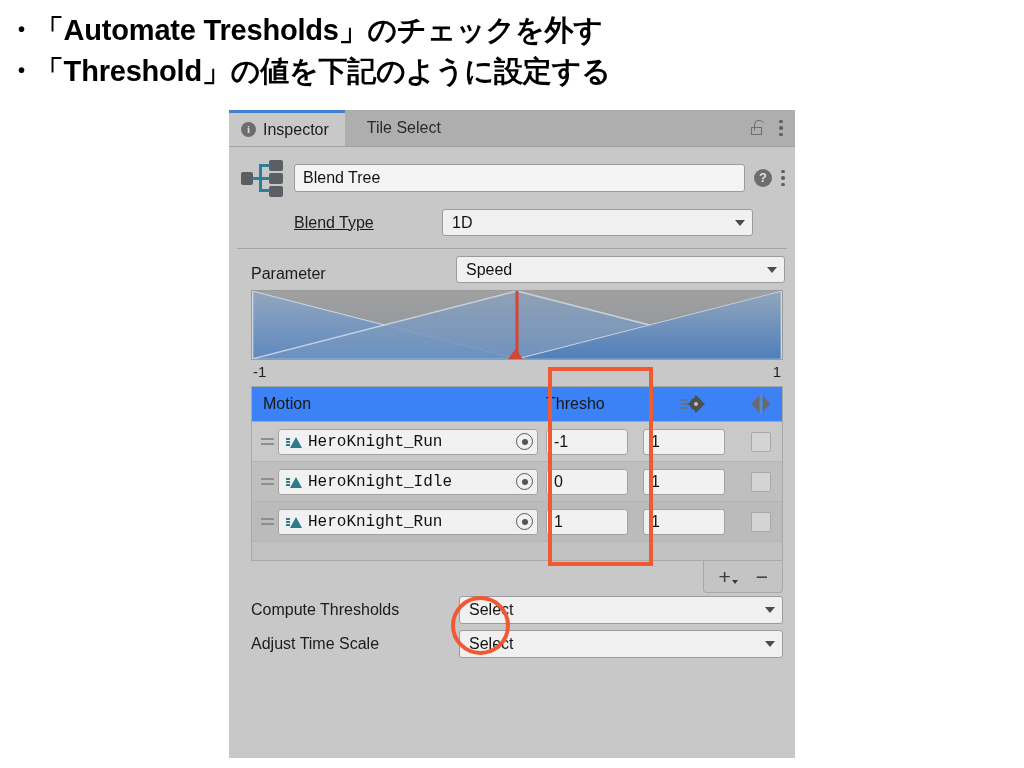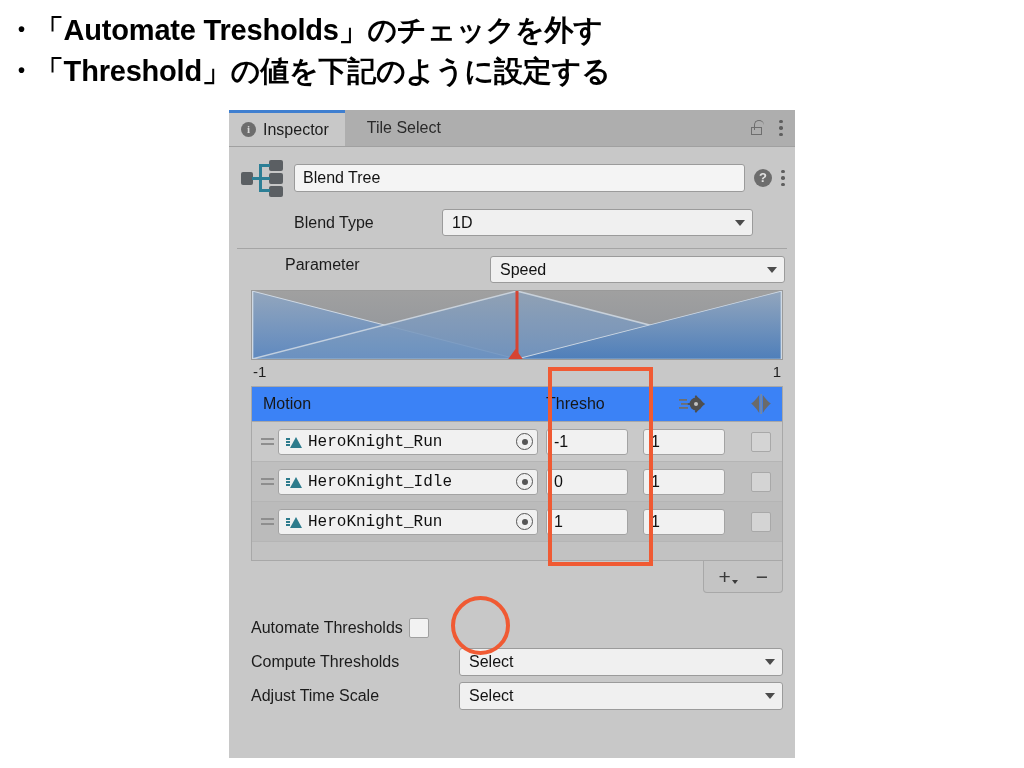--- a/index.html
+++ b/index.html
@@ -217,23 +217,22 @@
 
   .divider {
     height: 1px;
     background: #a5a5a5;
     margin: 6px 8px 0 8px;
   }
 
   
   .param-row {
     display: flex;
-    align-items: flex-start;
+    align-items: flex-end;
     padding: 7px 10px 5px 22px;
-    margin-left: 34px;
   }
   .param-row .row-label { width: 205px; }
   .param-row .dropdown { flex: 1; height: 27px; }
 
   .graph-wrap {
     margin: 2px 12px 0 22px;
     position: relative;
   }
   .graph {
     position: relative;
@@ -533,21 +532,21 @@
       </span>
       <span class="name-field">Blend Tree</span>
       <span class="help-icon">?</span>
       <span class="kebab">
           <i></i>
           <i></i>
           <i></i>
         </span>
     </div>
     <div class="blendtype-row">
-      <span class="row-label" style="width:148px;">Blend Type</span>
+      <span class="row-label" style="width:148px;text-decoration:underline;">Blend Type</span>
       <span class="dropdown" style="flex:1;">
         <span>1D</span>
         <span class="caret"></span>
       </span>
     </div>
   </div>
 
   <div class="divider"></div>
 
   <div class="param-row">
@@ -723,24 +722,20 @@
   <div class="addremove-wrap">
     <div class="addremove">
       <span class="btn-plus">
         <span>+</span>
         <span class="mini-caret"></span>
       </span>
       <span class="btn-minus">−</span>
     </div>
   </div>
 
-  <div class="opt-row auto-row">
-    <span class="opt-label">Automate Thresholds</span>
-    <span class="auto-check"></span>
-  </div>
 
   <div class="opt-row">
     <span class="opt-label dd-label">Compute Thresholds</span>
     <span class="dropdown">
       <span>Select</span>
       <span class="caret"></span>
     </span>
   </div>
 
   <div class="opt-row">

